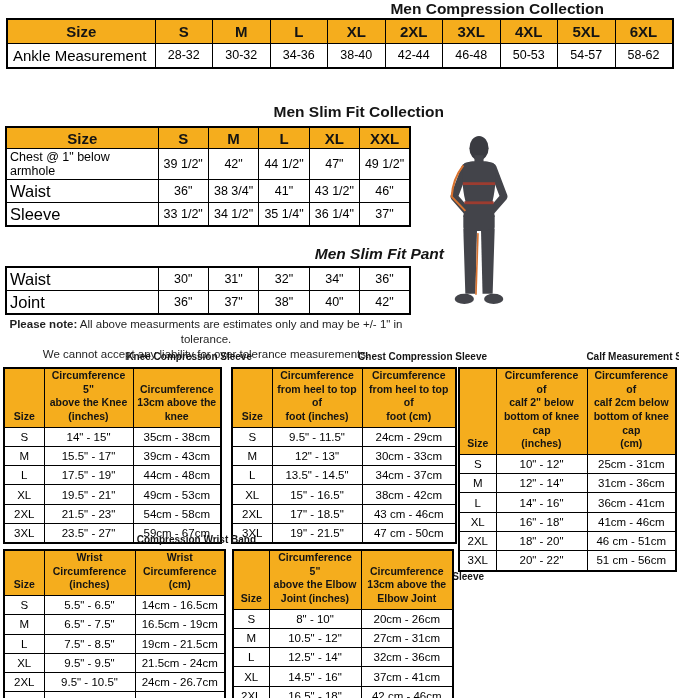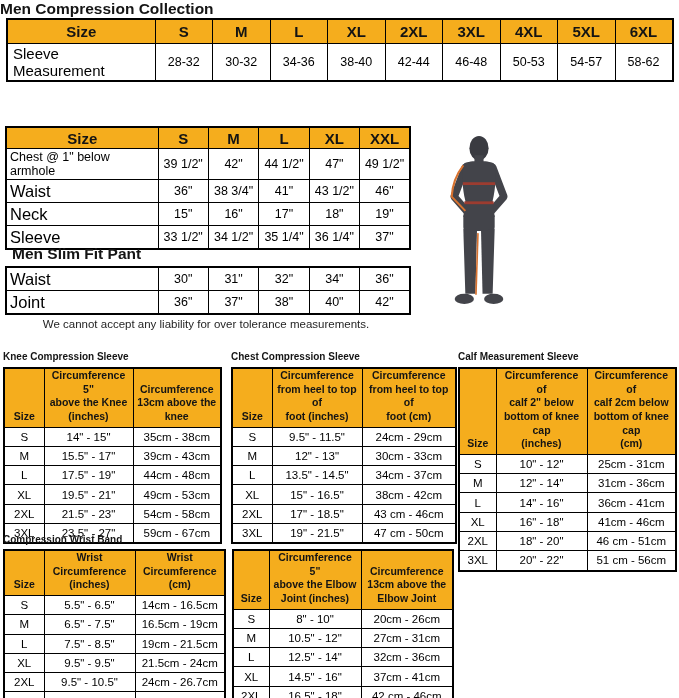--- a/index.html
+++ b/index.html
@@ -1,18 +1,18 @@
 <!DOCTYPE html>
 <html style="--header-bg: #F5AD1D; --border: #000000; --figure-body: #43444A; --figure-head: #3A3B41; --measure-red: #9C3C30; --measure-orange: #D8722F;"><head>
 <meta charset="utf-8">
 <style>
   html,body{margin:0;padding:0;background:#fff;}
   .canvas{position:relative;width:679px;height:698px;background:#fff;
           font-family:"Liberation Sans",sans-serif;color:#000;overflow:hidden;}
-  .title{position:absolute;text-align:left;font-weight:700;color:#151515;white-space:nowrap;}
+  .title{position:absolute;text-align:right;font-weight:700;color:#151515;white-space:nowrap;padding-left:32px;}
   .t-big{font-size:15.5px;}
   .t-small{font-size:10px;}
   .tbl{position:absolute;}
   .tbl table{width:100%;border-collapse:collapse;table-layout:fixed;border:2px solid #000;}
   .tbl th,.tbl td{border:1px solid #000;overflow:hidden;}
   .tbl th{background:var(--header-bg,#F5AD1D);font-weight:700;text-align:center;vertical-align:middle;color:#141414;margin-left:32px;}
   .tbl td{text-align:center;vertical-align:middle;background:#fff;}
   .v-big th{height:21px;font-size:15px;}
   .v-big td{height:20.5px;font-size:12.5px;}
   .v-big td:first-child{text-align:left;padding-left:5px;font-size:15px;}
@@ -59,35 +59,36 @@
             <th>XL</th>
             <th>2XL</th>
             <th>3XL</th>
             <th>4XL</th>
             <th>5XL</th>
             <th>6XL</th>
           </tr>
         </thead>
         <tbody>
           <tr class="r1">
-            <td>Sleeve Measurement</td>
+            <td>Ankle Measurement</td>
             <td>28-32</td>
             <td>30-32</td>
             <td>34-36</td>
             <td>38-40</td>
             <td>42-44</td>
             <td>46-48</td>
             <td>50-53</td>
             <td>54-57</td>
             <td>58-62</td>
           </tr>
         </tbody>
       </table>
     </div>
 
+  <div class="title t-big" style="top:103px;left:0px;width:412px;">Men Slim Fit Collection</div>
   <div class="tbl v-slim" style="left:5px;top:126px;width:404px;">
       <table>
         <colgroup>
           <col style="width: 152px;">
           <col style="width: 50.4px;">
           <col style="width: 50.4px;">
           <col style="width: 50.4px;">
           <col style="width: 50.4px;">
           <col style="width: 50.4px;">
         </colgroup>
@@ -111,41 +112,33 @@
             <td>49 1/2"</td>
           </tr>
           <tr class="r1">
             <td>Waist</td>
             <td>36"</td>
             <td>38 3/4"</td>
             <td>41"</td>
             <td>43 1/2"</td>
             <td>46"</td>
           </tr>
-          <tr class="r2">
-            <td>Neck</td>
-            <td>15"</td>
-            <td>16"</td>
-            <td>17"</td>
-            <td>18"</td>
-            <td>19"</td>
-          </tr>
           <tr class="r3">
             <td>Sleeve</td>
             <td>33 1/2"</td>
             <td>34 1/2"</td>
             <td>35 1/4"</td>
             <td>36 1/4"</td>
             <td>37"</td>
           </tr>
         </tbody>
       </table>
     </div>
 
-  <div class="title t-big" style="top:245px;left:12px;width:412px;">Men Slim Fit  Pant</div>
+  <div class="title t-big" style="top:245px;left:0px;width:412px;font-style:italic;">Men Slim Fit  Pant</div>
   <div class="tbl v-pant" style="left:5px;top:266px;width:404px;">
       <table>
         <colgroup>
           <col style="width: 152px;">
           <col style="width: 50.4px;">
           <col style="width: 50.4px;">
           <col style="width: 50.4px;">
           <col style="width: 50.4px;">
           <col style="width: 50.4px;">
         </colgroup>
@@ -164,20 +157,21 @@
             <td>37"</td>
             <td>38"</td>
             <td>40"</td>
             <td>42"</td>
           </tr>
         </tbody>
       </table>
     </div>
 
   <div class="note" style="top:317px;left:0px;width:412px;">
+    <div><b>Please note:</b> <span>All above measurments are estimates only and may be +/- 1" in tolerance.</span></div>
     <div>We cannot accept any liability for over tolerance measurements.</div>
   </div>
 
   <div class="title t-small" style="top:351px;left:3px;width:217px;">Knee Compression Sleeve</div>
   <div class="tbl v-small" style="left:3px;top:367px;width:217px;">
       <table>
         <colgroup>
           <col style="width: 40px;">
           <col style="width: 89px;">
           <col style="width: 88px;">

